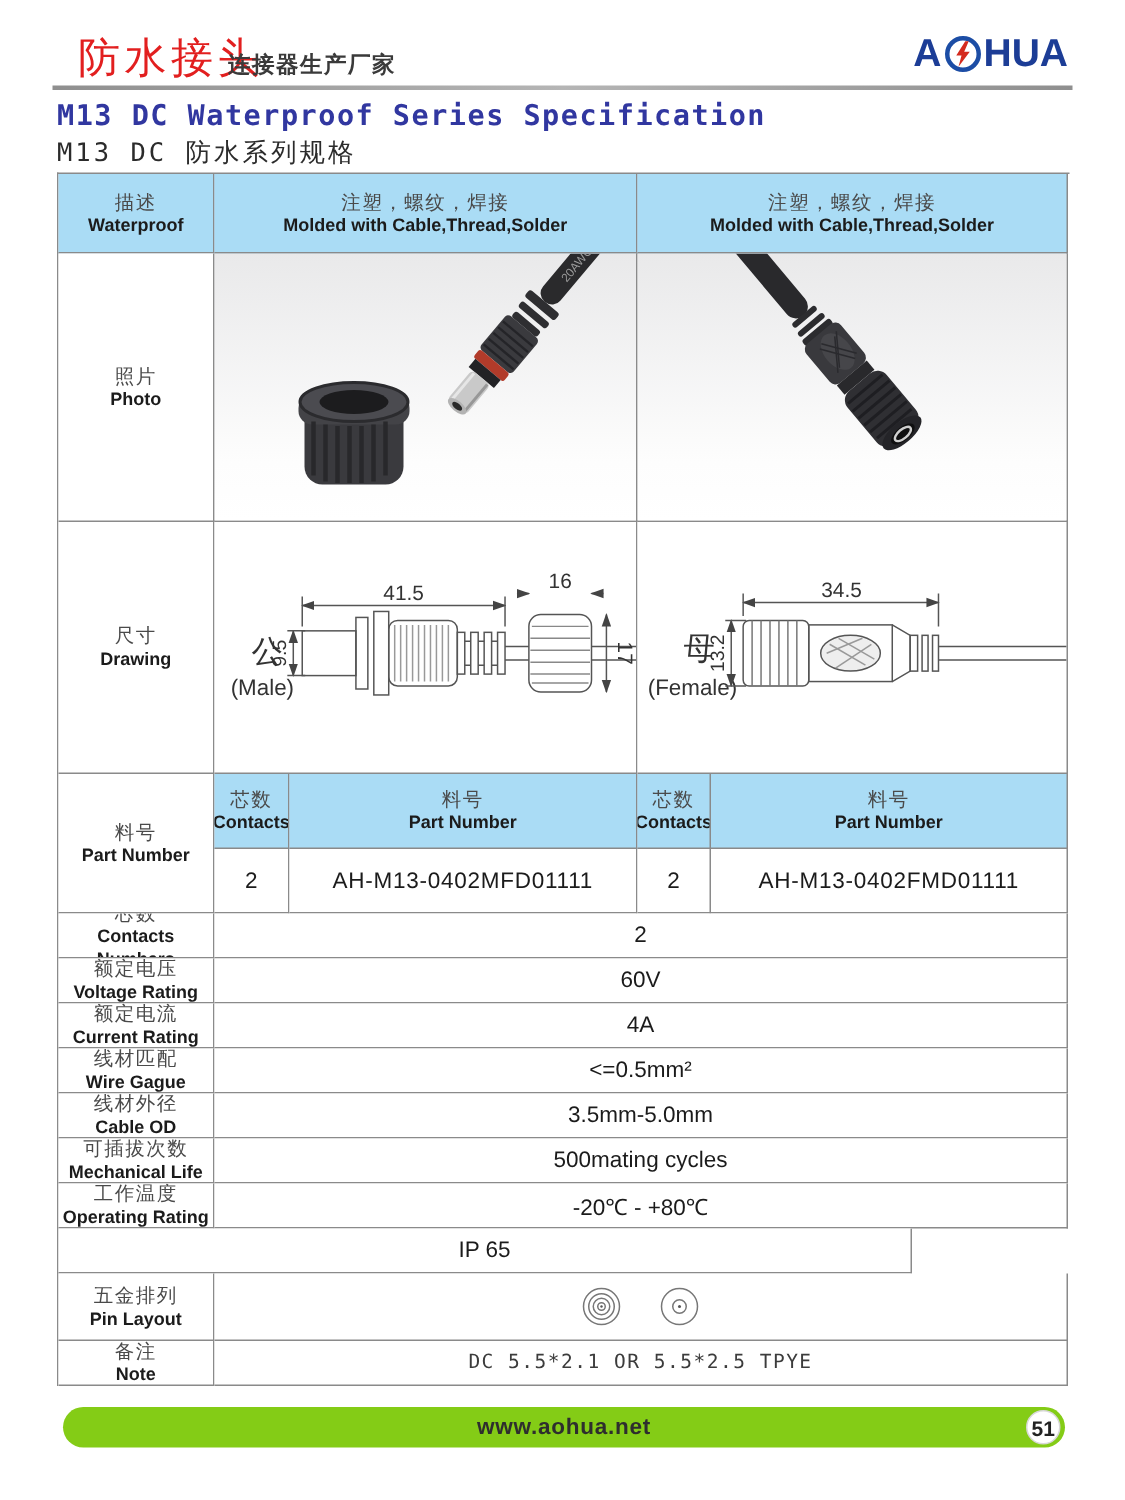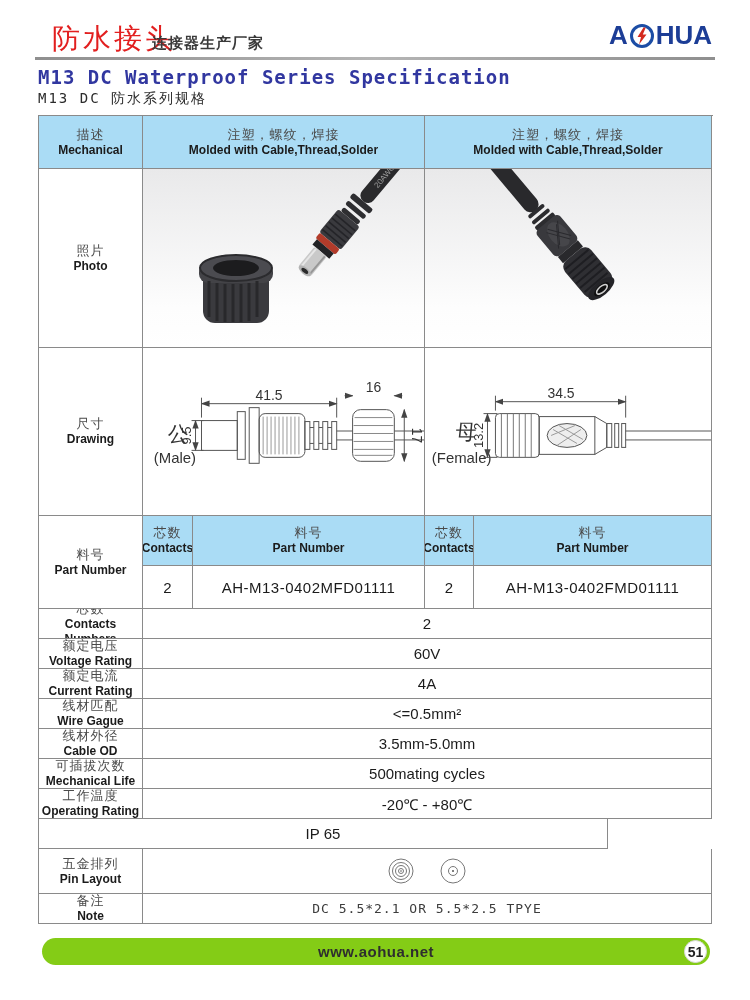--- a/index.html
+++ b/index.html
@@ -13,21 +13,21 @@
   .logo{position:absolute;right:38px;top:20px;display:flex;align-items:center;
         font-size:26px;font-weight:bold;color:#1c3d96;letter-spacing:0;}
   .logo svg{margin:0 1px;}
   .hdr-divider{position:absolute;left:35px;right:35px;top:57px;height:3px;
         background:linear-gradient(90deg,#8f8f8f,#b5b5b5 50%,#8f8f8f);}
 
   
   .title-en{position:absolute;left:38px;top:66px;font-family:"DejaVu Sans Mono", monospace;
         font-size:19px;font-weight:bold;color:#3137a0;letter-spacing:1px;}
   .title-cn{position:absolute;left:38px;top:90px;font-family:"DejaVu Sans Mono", monospace;
-        font-size:14px;color:#2b2b2b;letter-spacing:2px;}
+        font-size:17px;color:#2b2b2b;letter-spacing:2px;}
 
   
   .tbl{position:absolute;left:38px;top:115px;width:674px;border-top:1px solid #8a8a8a;border-left:1px solid #8a8a8a;}
   .trow{display:flex;width:100%;}
   .cell{box-sizing:border-box;border-right:1px solid #8a8a8a;border-bottom:1px solid #8a8a8a;
         display:flex;flex-direction:column;align-items:center;justify-content:center;text-align:center;
         position:relative;overflow:hidden;background:#fff;}
   .c-lbl{width:104px;}
   .c-male{width:282px;}
   .c-female{width:287px;}
@@ -69,21 +69,21 @@
   <div class="hdr-divider"></div>
 
   <div class="title-en">M13 DC Waterproof Series Specification</div>
   <div class="title-cn">M13 DC 防水系列规格</div>
 
   <div class="tbl">
 
     <div class="trow">
       <div class="cell c-lbl blue" style="height:53px;">
         <div class="lbl-cn">描述</div>
-        <div class="lbl-en">Mechanical</div>
+        <div class="lbl-en">Waterproof</div>
       </div>
       <div class="cell c-male blue" style="height:53px;">
         <div class="lbl-cn">注塑，螺纹，焊接</div>
         <div class="lbl-en">Molded with Cable,Thread,Solder</div>
       </div>
       <div class="cell c-female blue" style="height:53px;">
         <div class="lbl-cn">注塑，螺纹，焊接</div>
         <div class="lbl-en">Molded with Cable,Thread,Solder</div>
       </div>
     </div>

